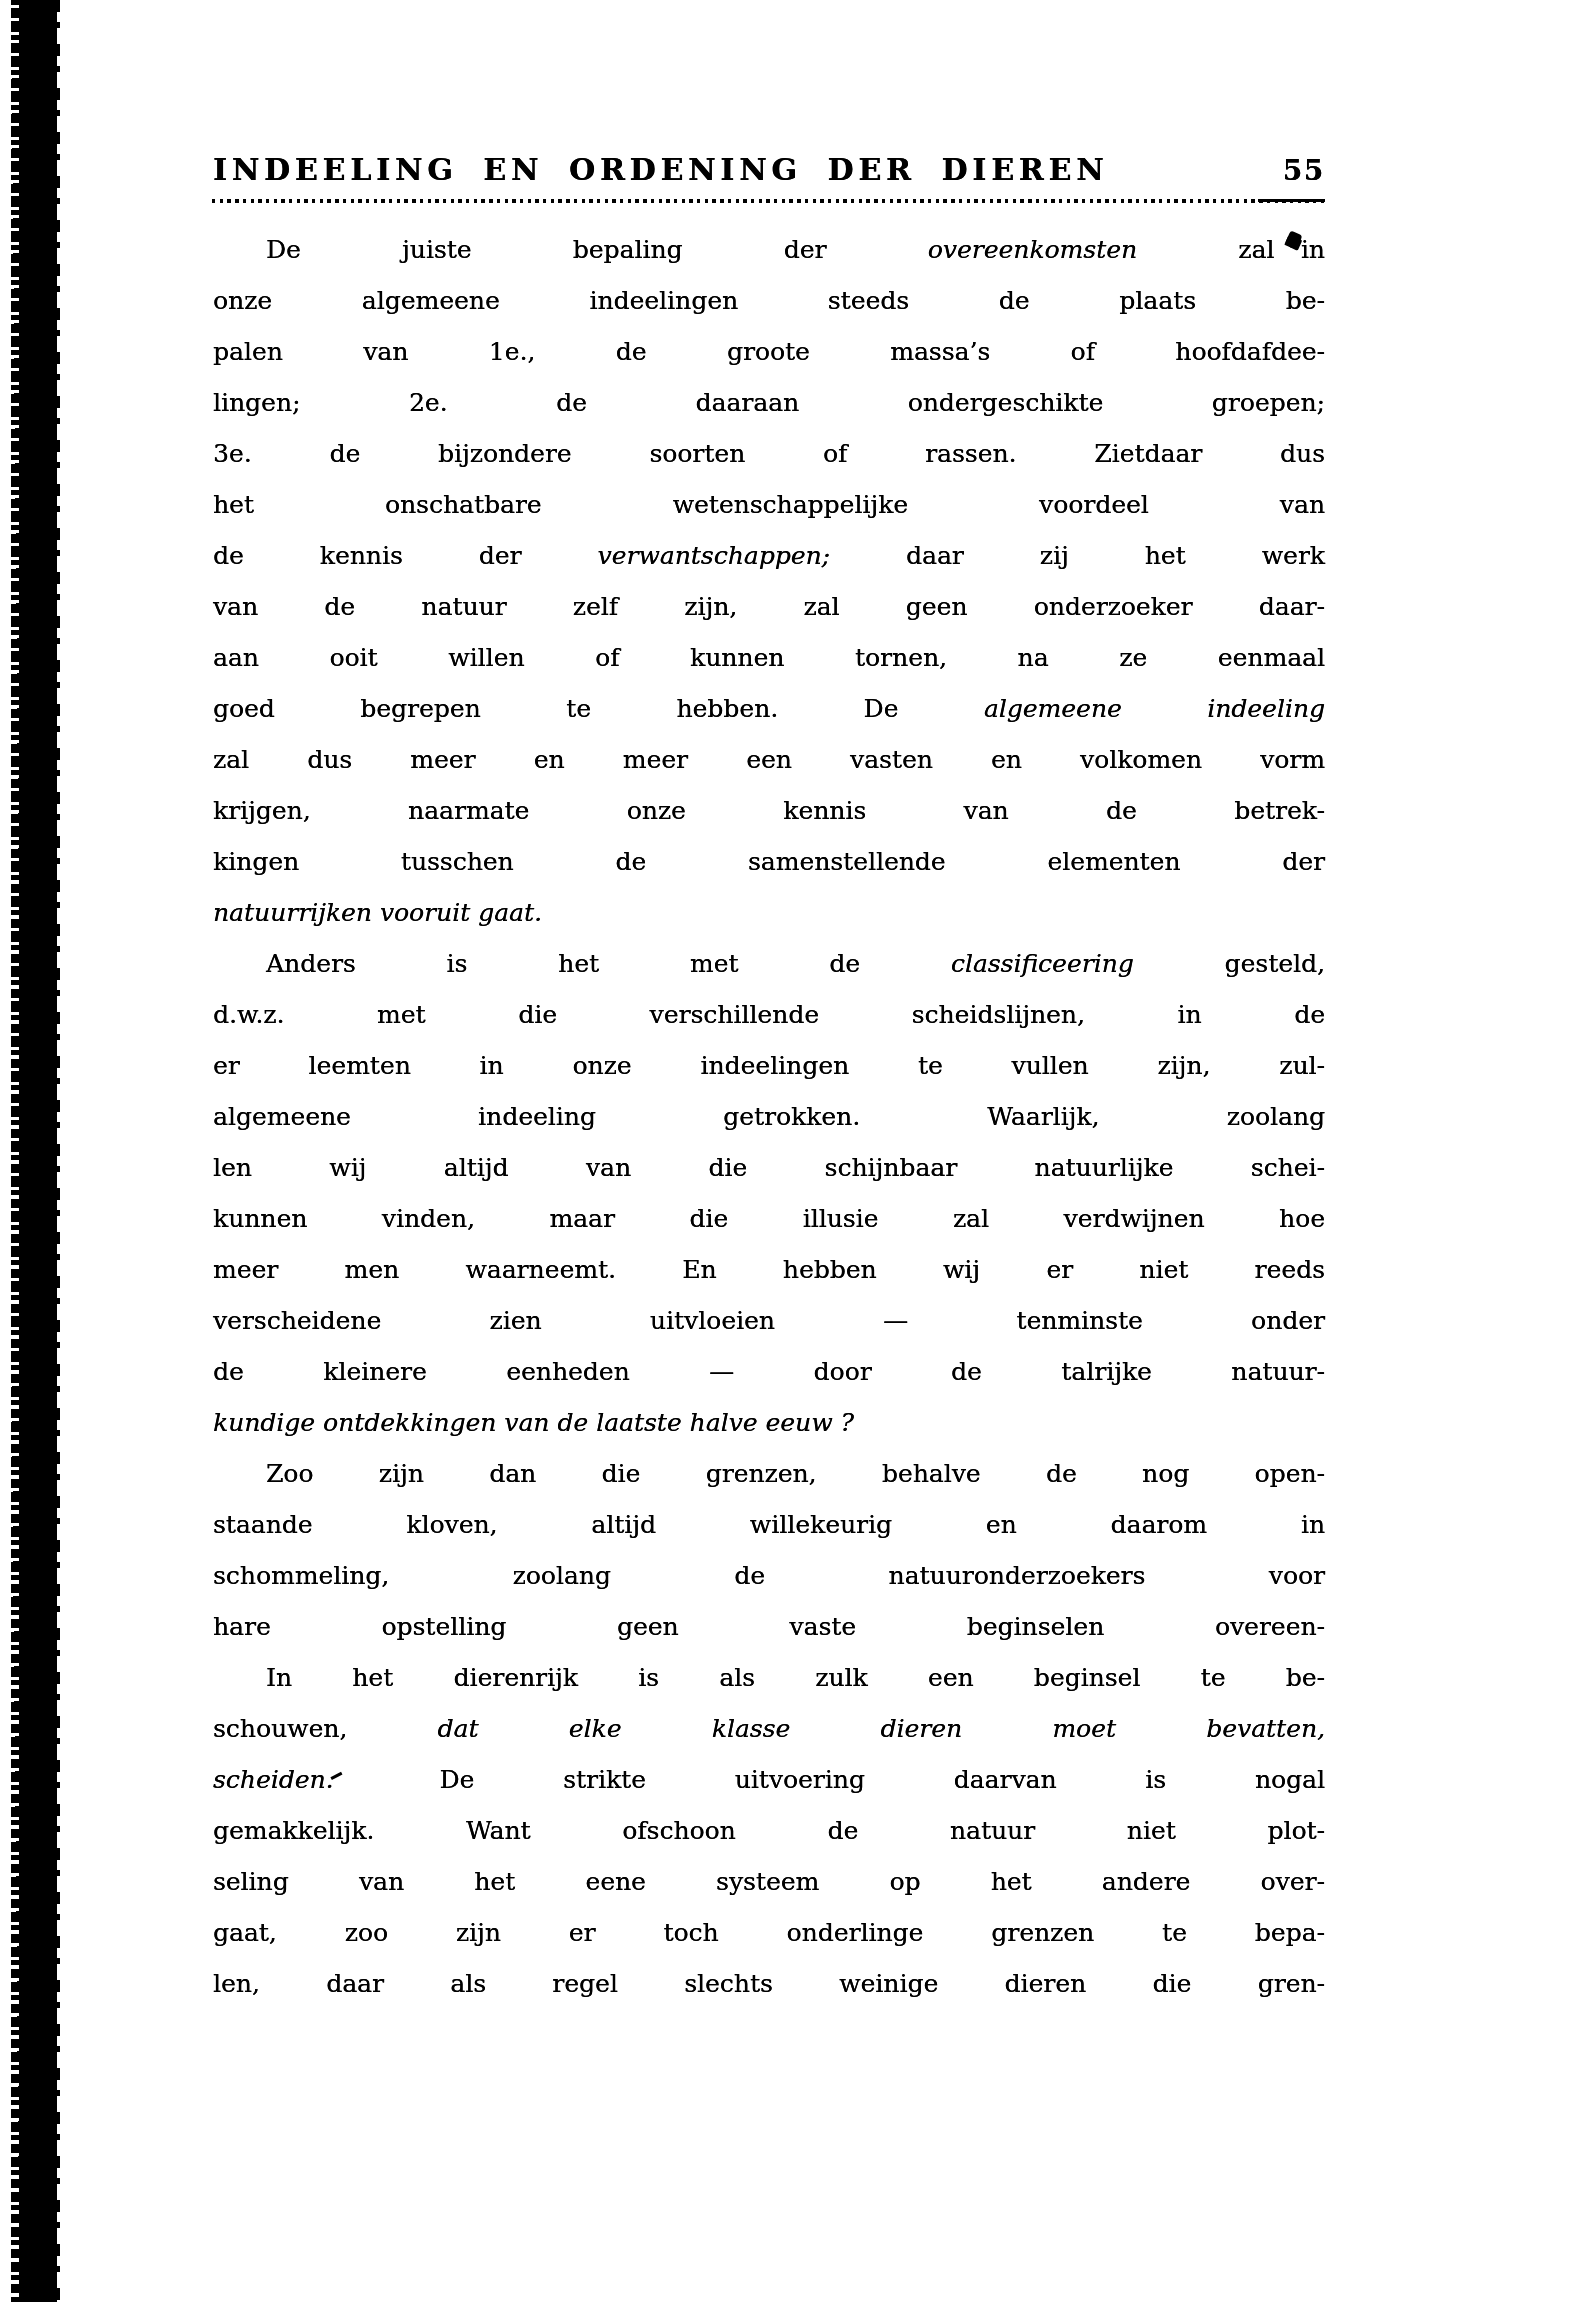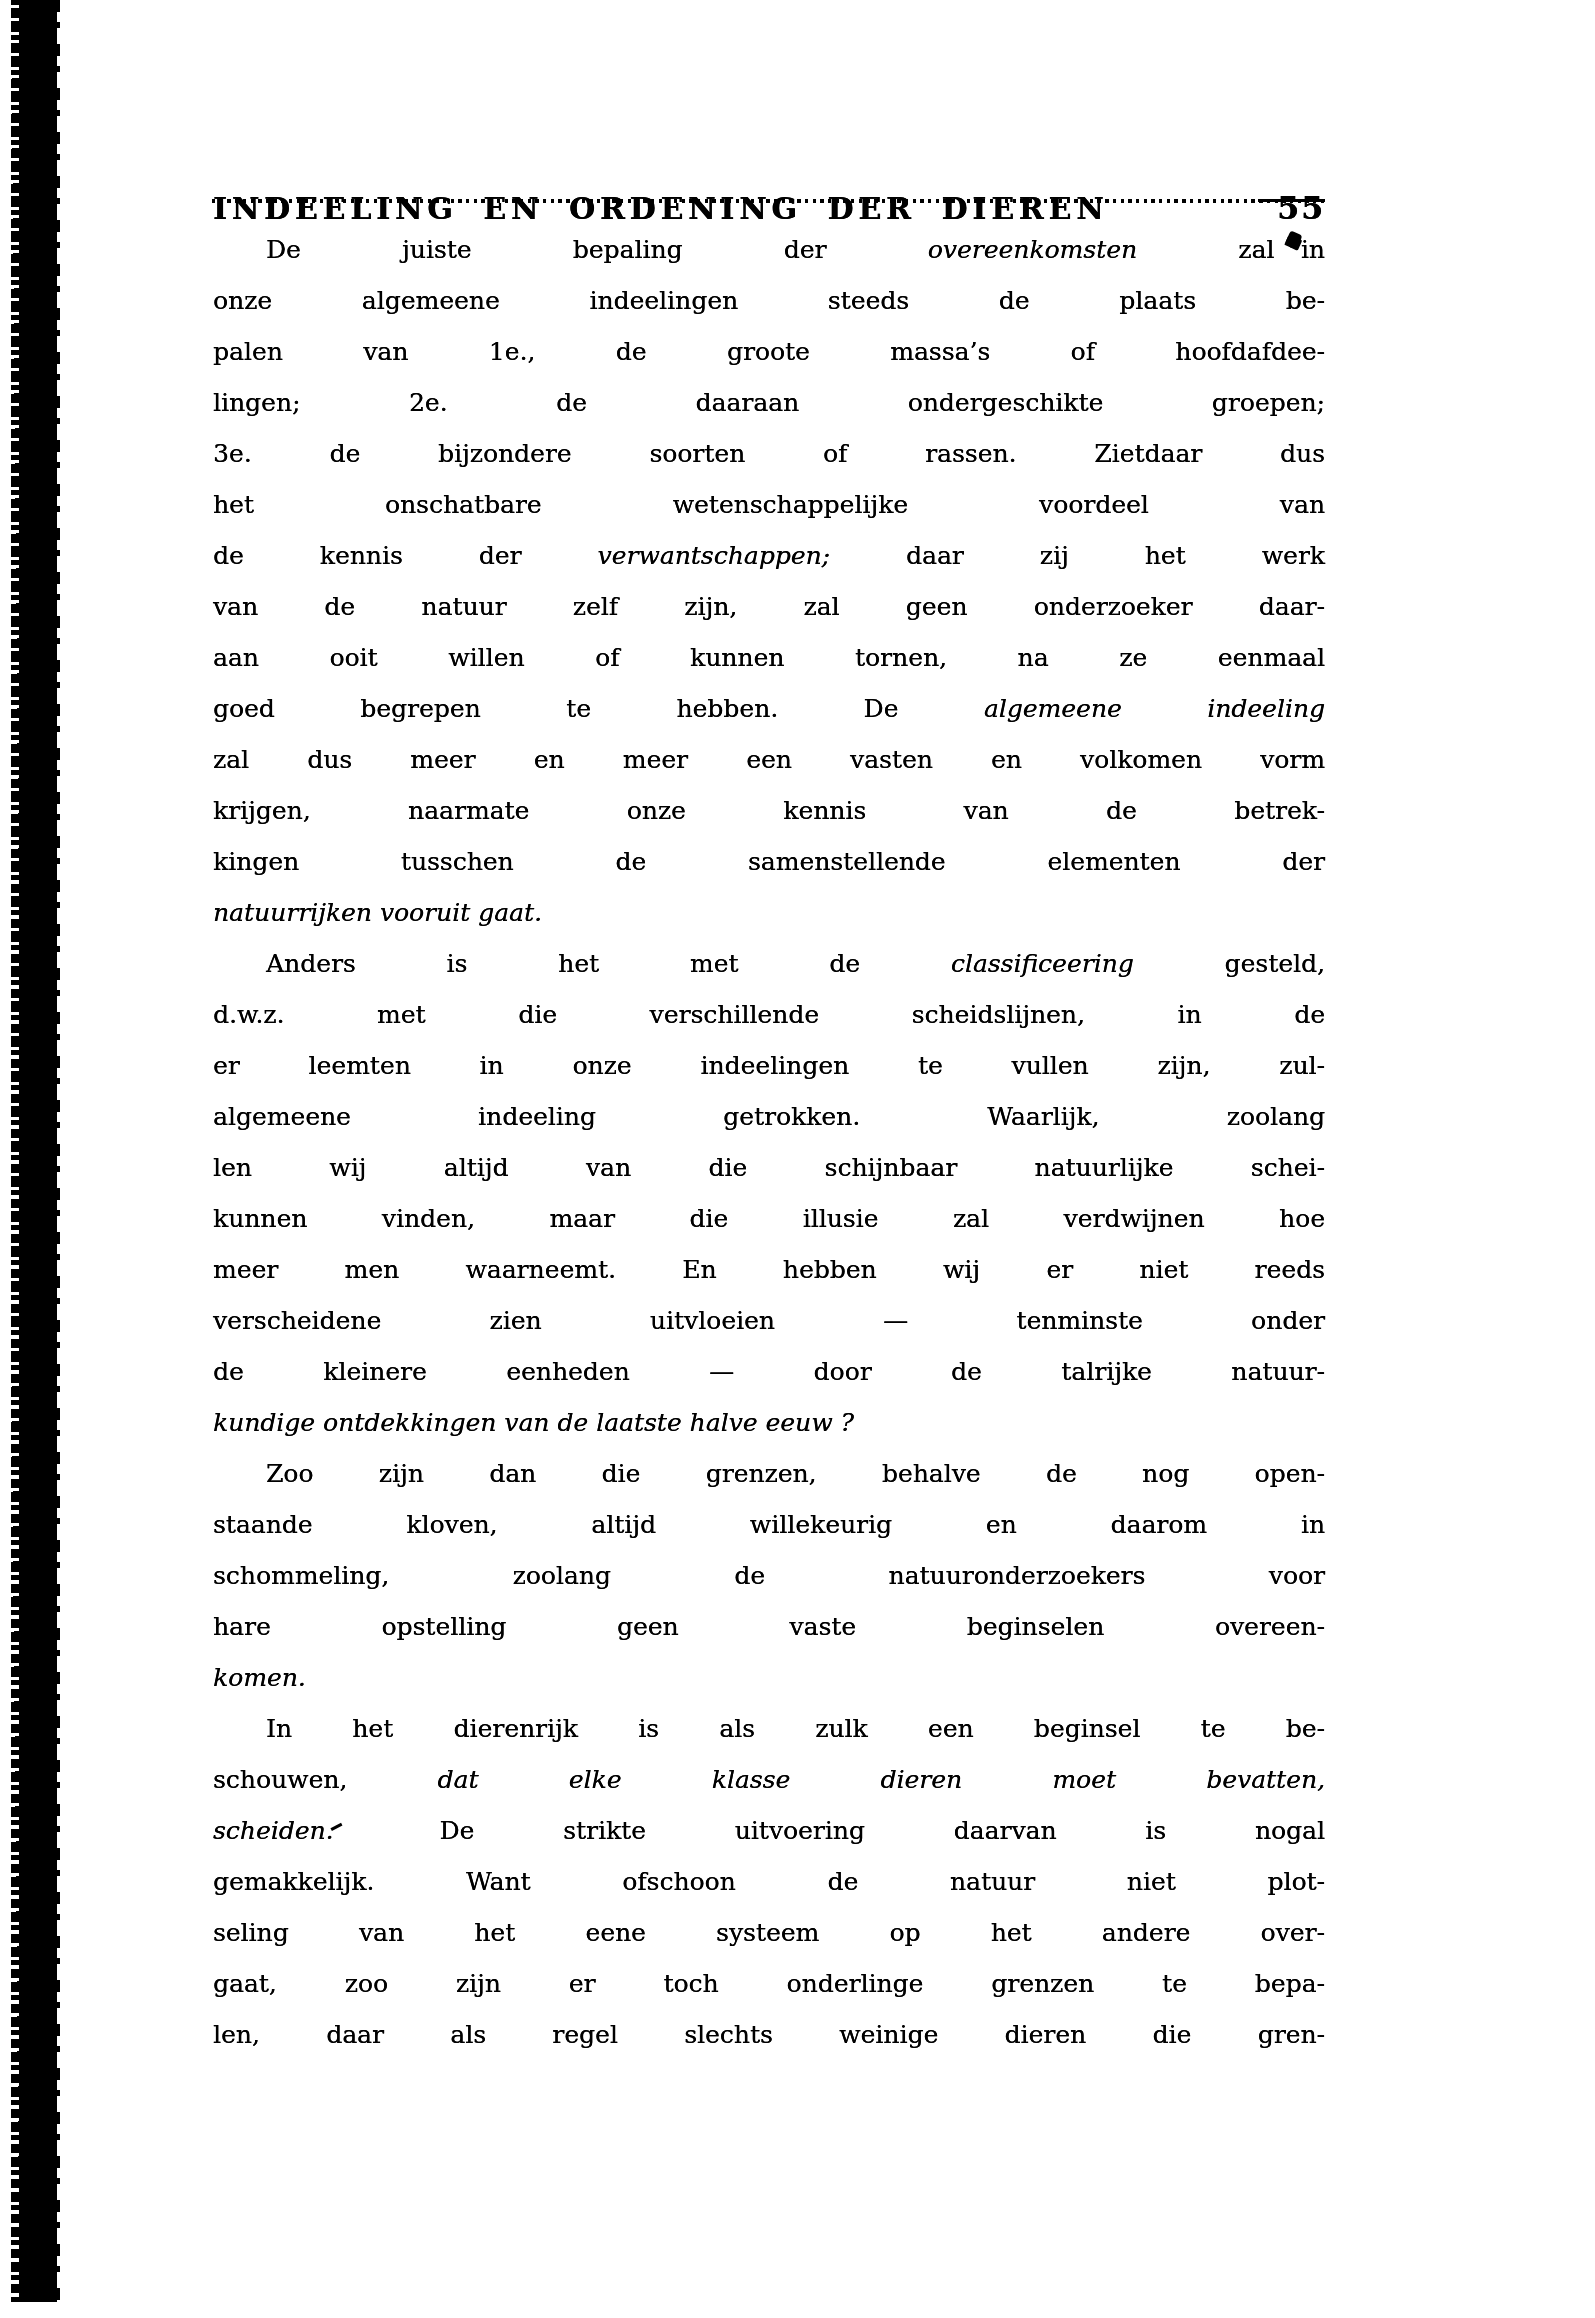--- a/index.html
+++ b/index.html
@@ -63,25 +63,24 @@
   }
   .header-title {
     font-size: 30px;
     font-weight: bold;
     letter-spacing: 0.16em;
     word-spacing: 0.35em;
     white-space: nowrap;
     text-shadow: 0.3px 0 0 #000;
   }
   .page-number {
-    font-size: 32px;
+    font-size: 28px;
     font-weight: bold;
     letter-spacing: 1.7px;
     text-shadow: 0.3px 0 0 #000;
-    margin-top: 37px;
   }
   .dotted-rule {
     position: absolute;
     left: 212px;
     top: 199px;
     width: 1113px;
     height: 4.3px;
     background: repeating-linear-gradient(90deg, #000 0 3.4px, transparent 3.4px 7.7px);
   }
   .dotted-rule .solid-end {
@@ -167,21 +166,20 @@
       <div class="line"><span>len wij altijd van die schijnbaar natuurlijke schei-</span></div>
       <div class="line"><span>kunnen vinden, maar die illusie zal verdwijnen hoe</span></div>
       <div class="line"><span>meer men waarneemt. En hebben wij er niet reeds</span></div>
       <div class="line"><span>verscheidene zien uitvloeien — tenminste onder</span></div>
       <div class="line"><span>de kleinere eenheden — door de talrijke natuur-</span></div>
       <div class="line flush"><span>kundige ontdekkingen van de laatste halve eeuw ?</span></div>
       <div class="line indent"><span>Zoo zijn dan die grenzen, behalve de nog open-</span></div>
       <div class="line"><span>staande kloven, altijd willekeurig en daarom in</span></div>
       <div class="line"><span>schommeling, zoolang de natuuronderzoekers voor</span></div>
       <div class="line"><span>hare opstelling geen vaste beginselen overeen-</span></div>
-      <div class="line flush"><span>komen.</span></div>
       <div class="line indent"><span>In het dierenrijk is als zulk een beginsel te be-</span></div>
       <div class="line"><span>schouwen, </span><em>dat elke klasse dieren moet bevatten,</em></div>
       <div class="line"><em>scheiden.</em><span class="tick"></span><span> De strikte uitvoering daarvan is nogal</span></div>
       <div class="line"><span>gemakkelijk. Want ofschoon de natuur niet plot-</span></div>
       <div class="line"><span>seling van het eene systeem op het andere over-</span></div>
       <div class="line"><span>gaat, zoo zijn er toch onderlinge grenzen te bepa-</span></div>
       <div class="line"><span>len, daar als regel slechts weinige dieren die gren-</span></div>
     </div>
 </div>
 

